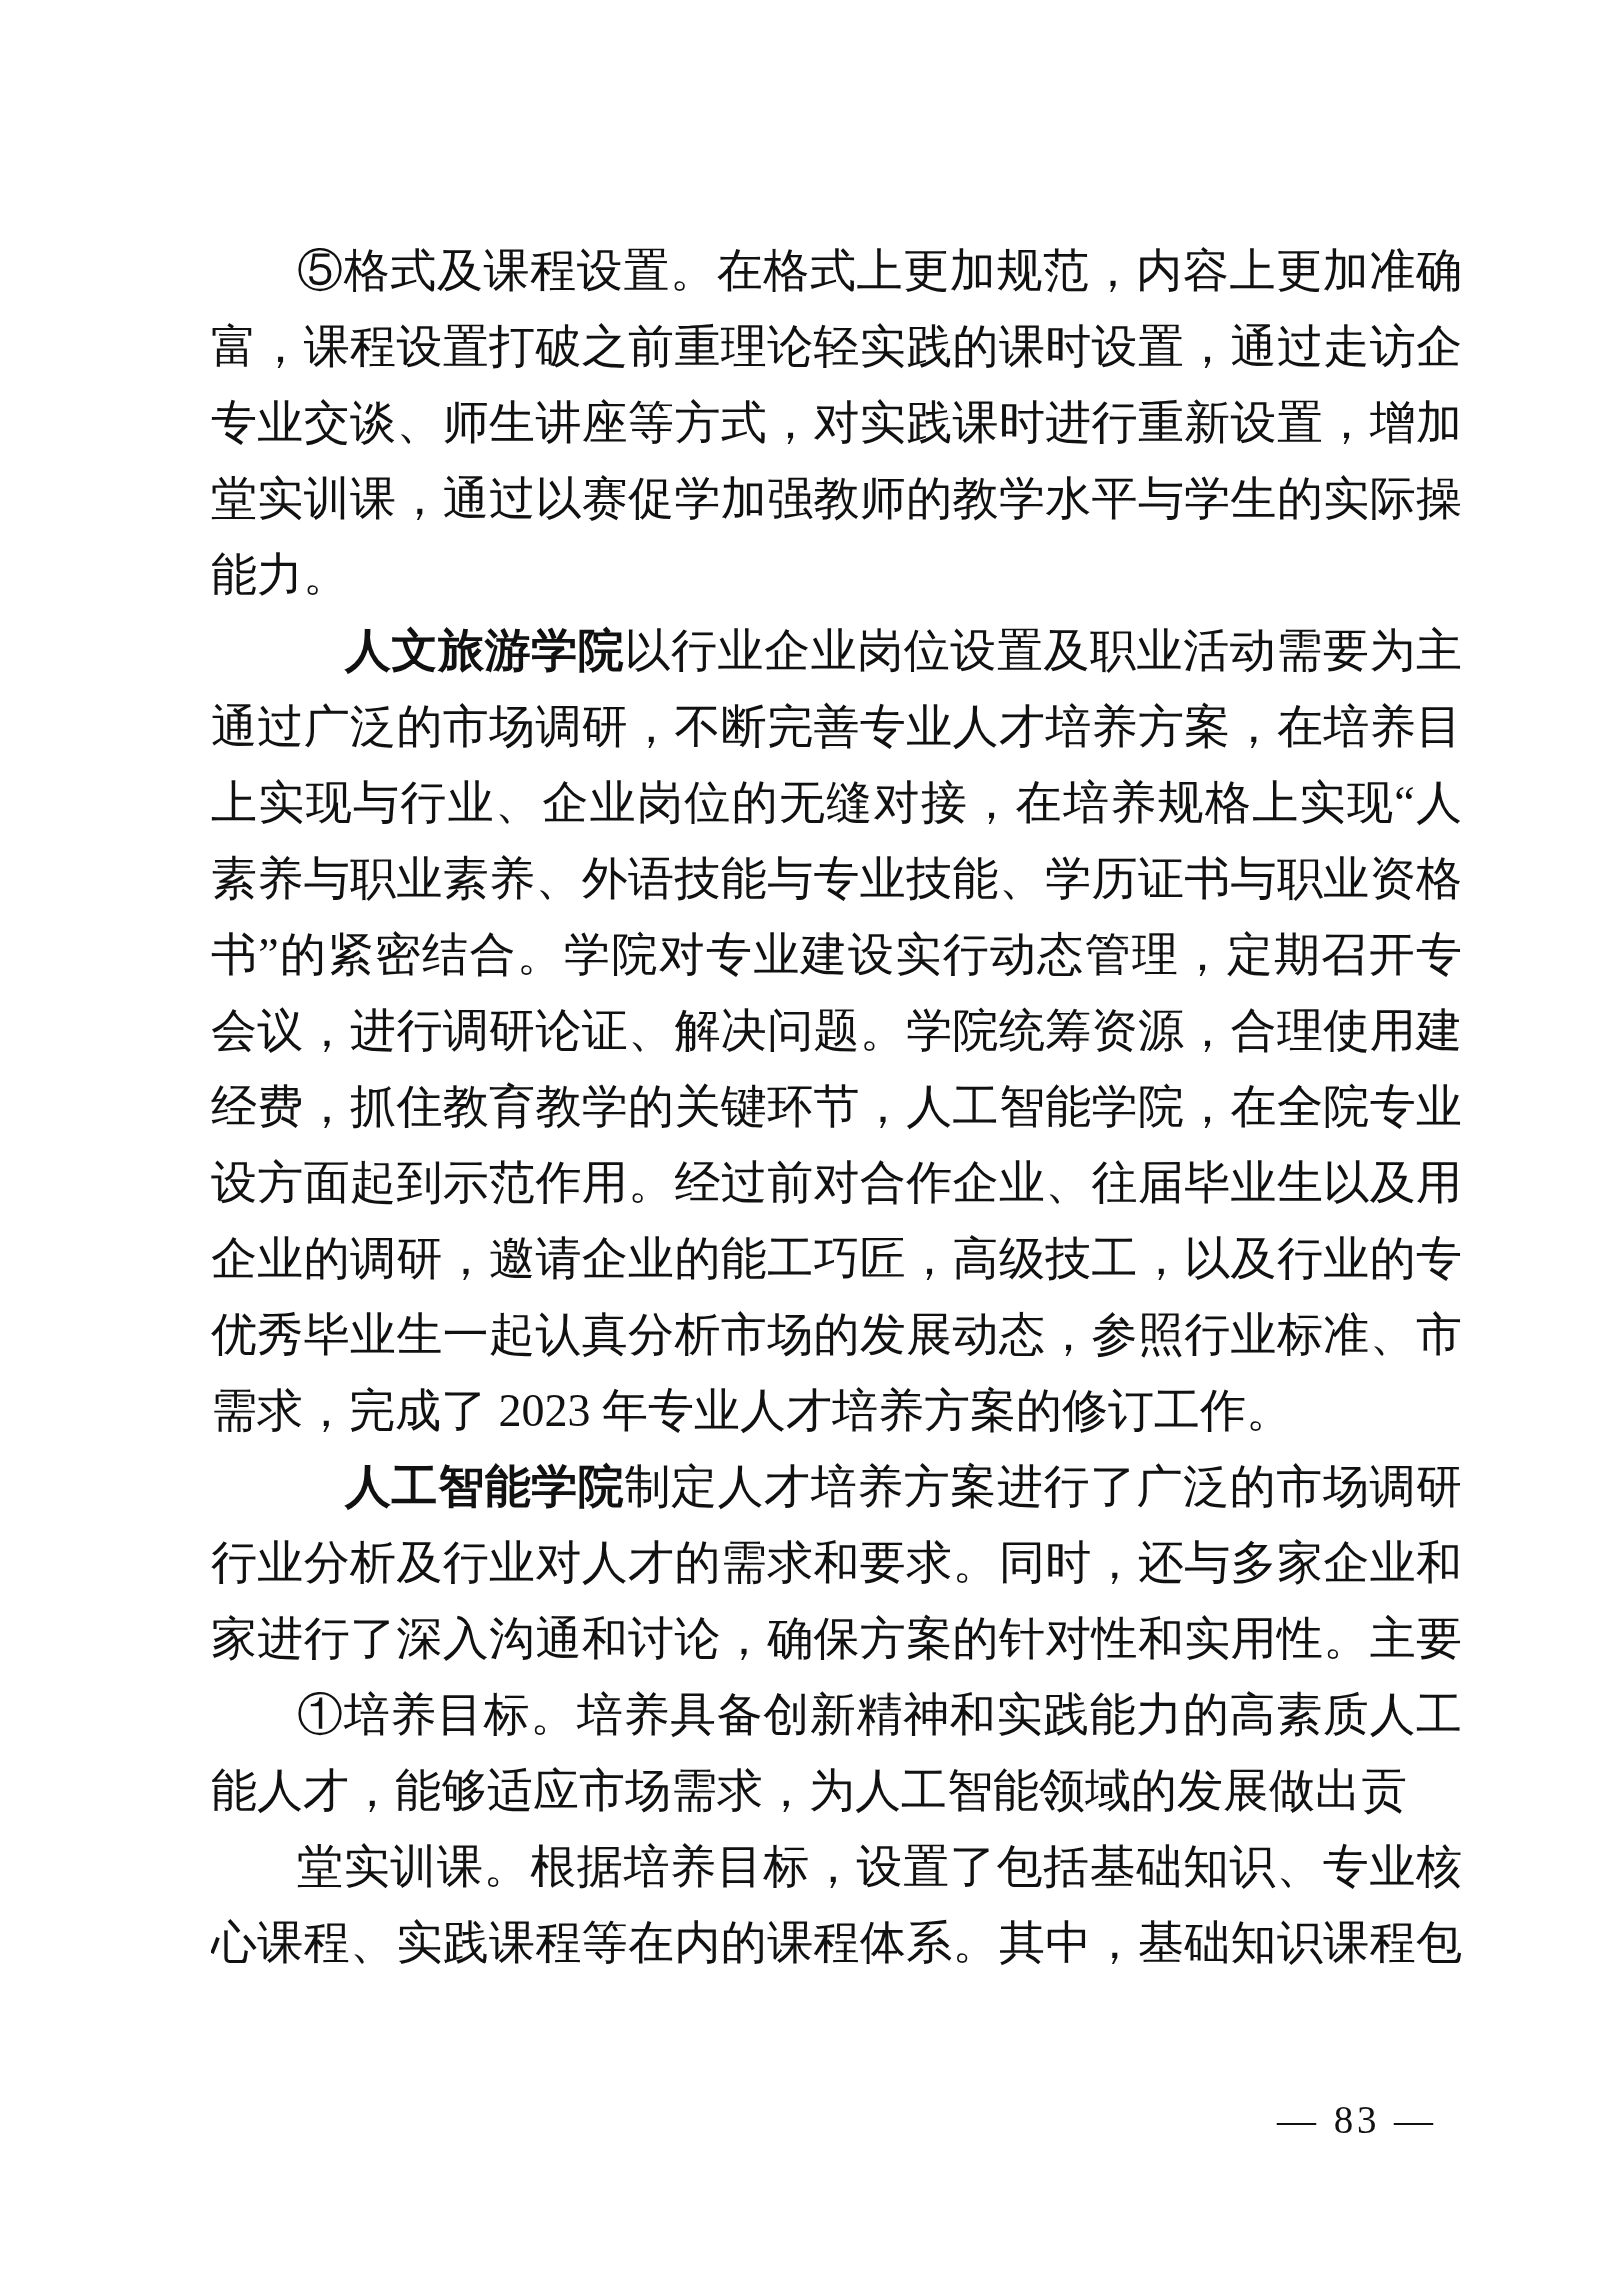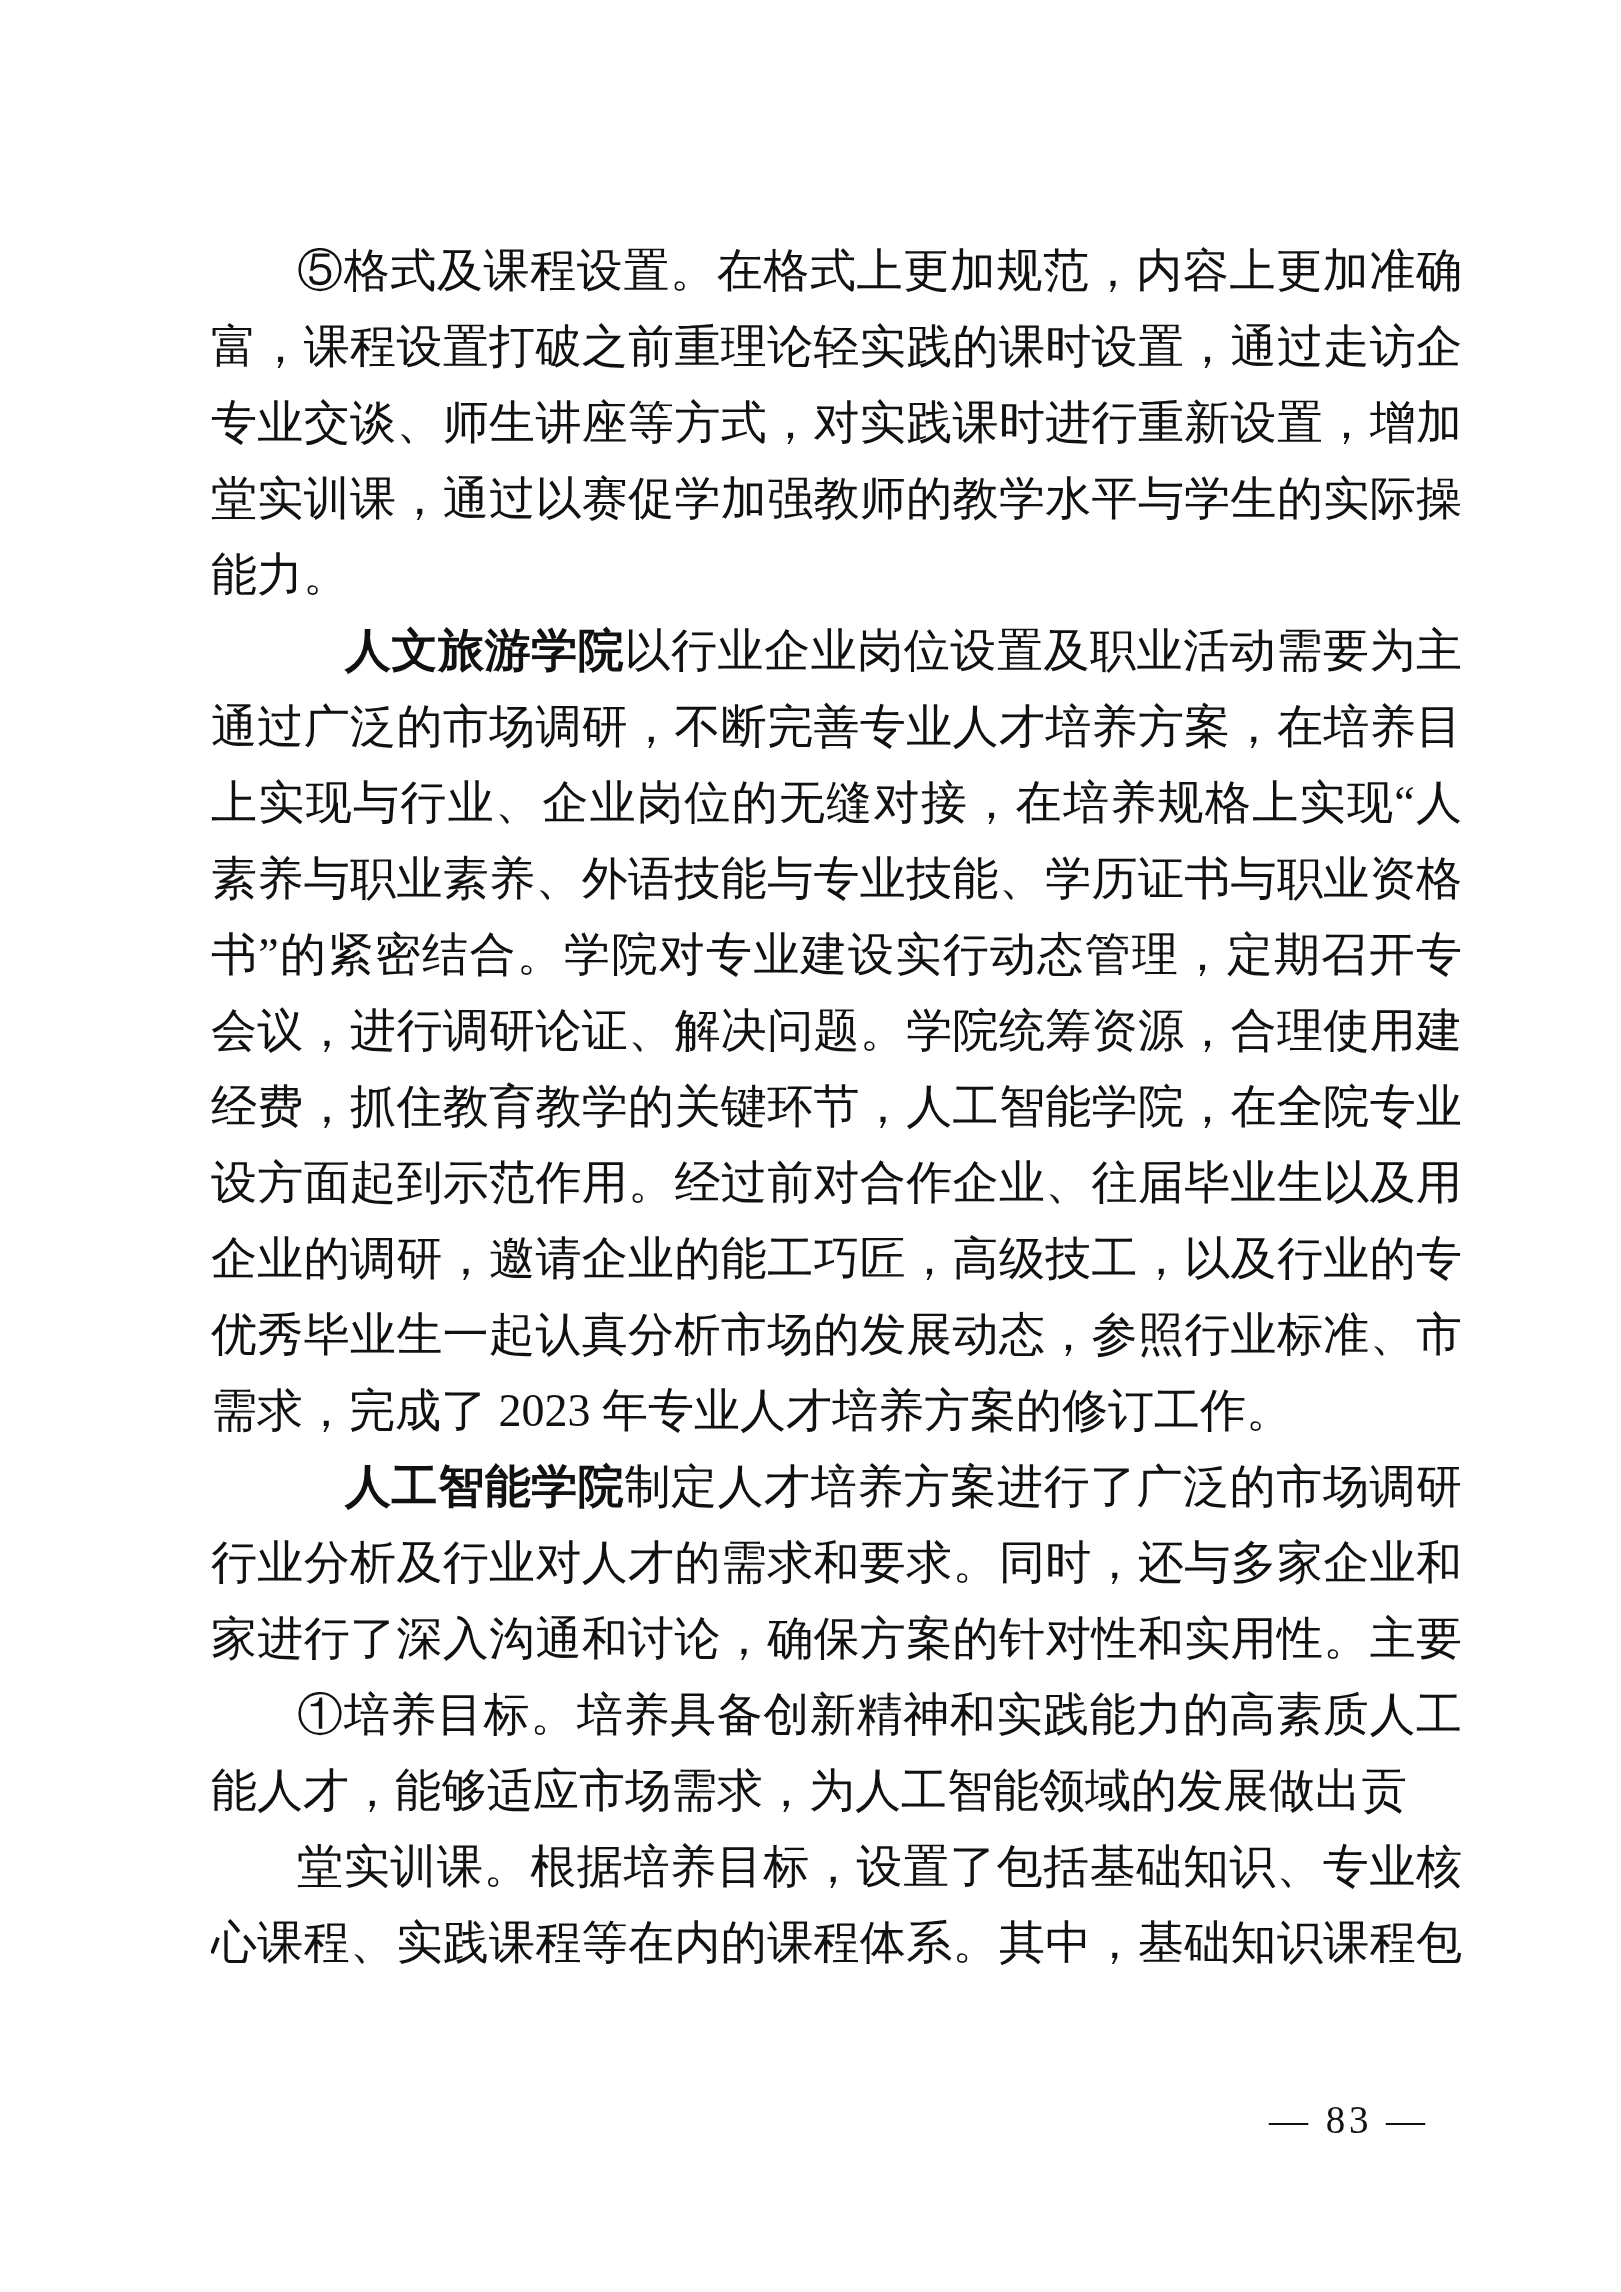--- a/index.html
+++ b/index.html
@@ -39,21 +39,21 @@
   .line.indent {
     text-indent: 86px;
   }
   .seg-bold {
     font-weight: bold;
     margin-left: 48px;
   }
   .page-number {
     position: absolute;
     top: 2090px;
-    right: 192px;
+    right: 184px;
     font-size: 39px;
     line-height: 59px;
     letter-spacing: 3.9px;
     color: #111111;
   }
 </style>
 </head>
 <body>
 
 <div class="page">

